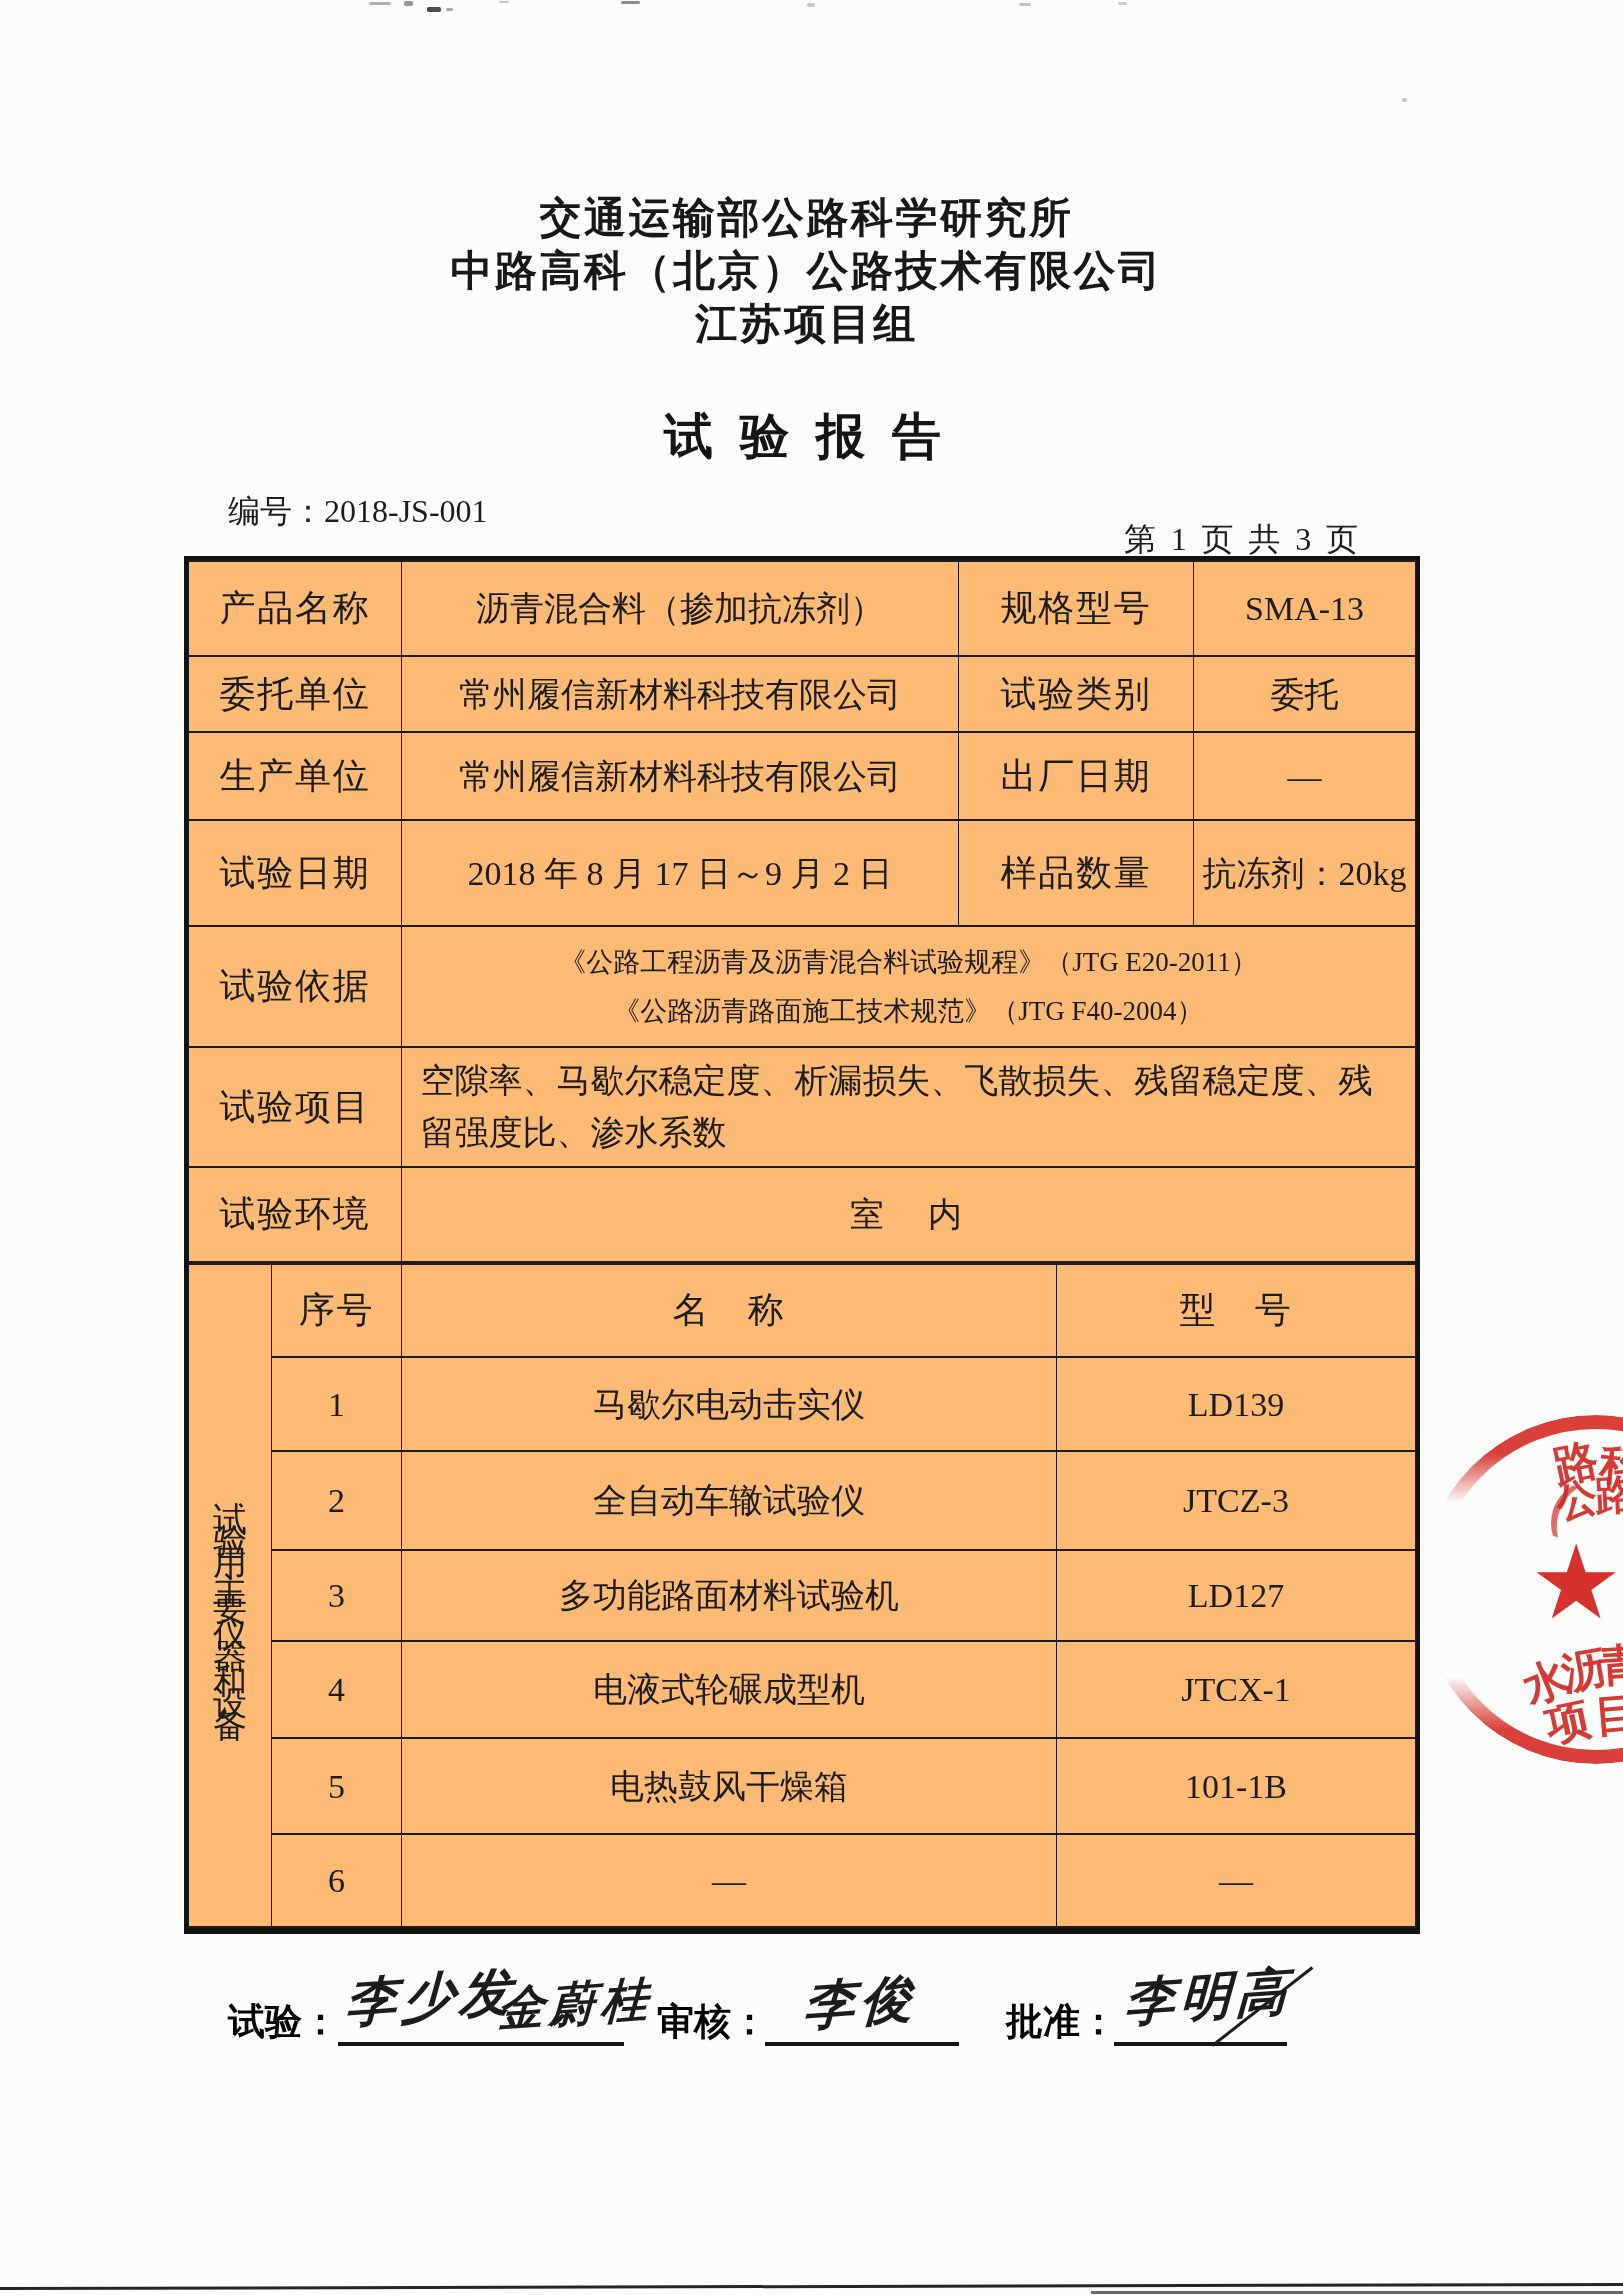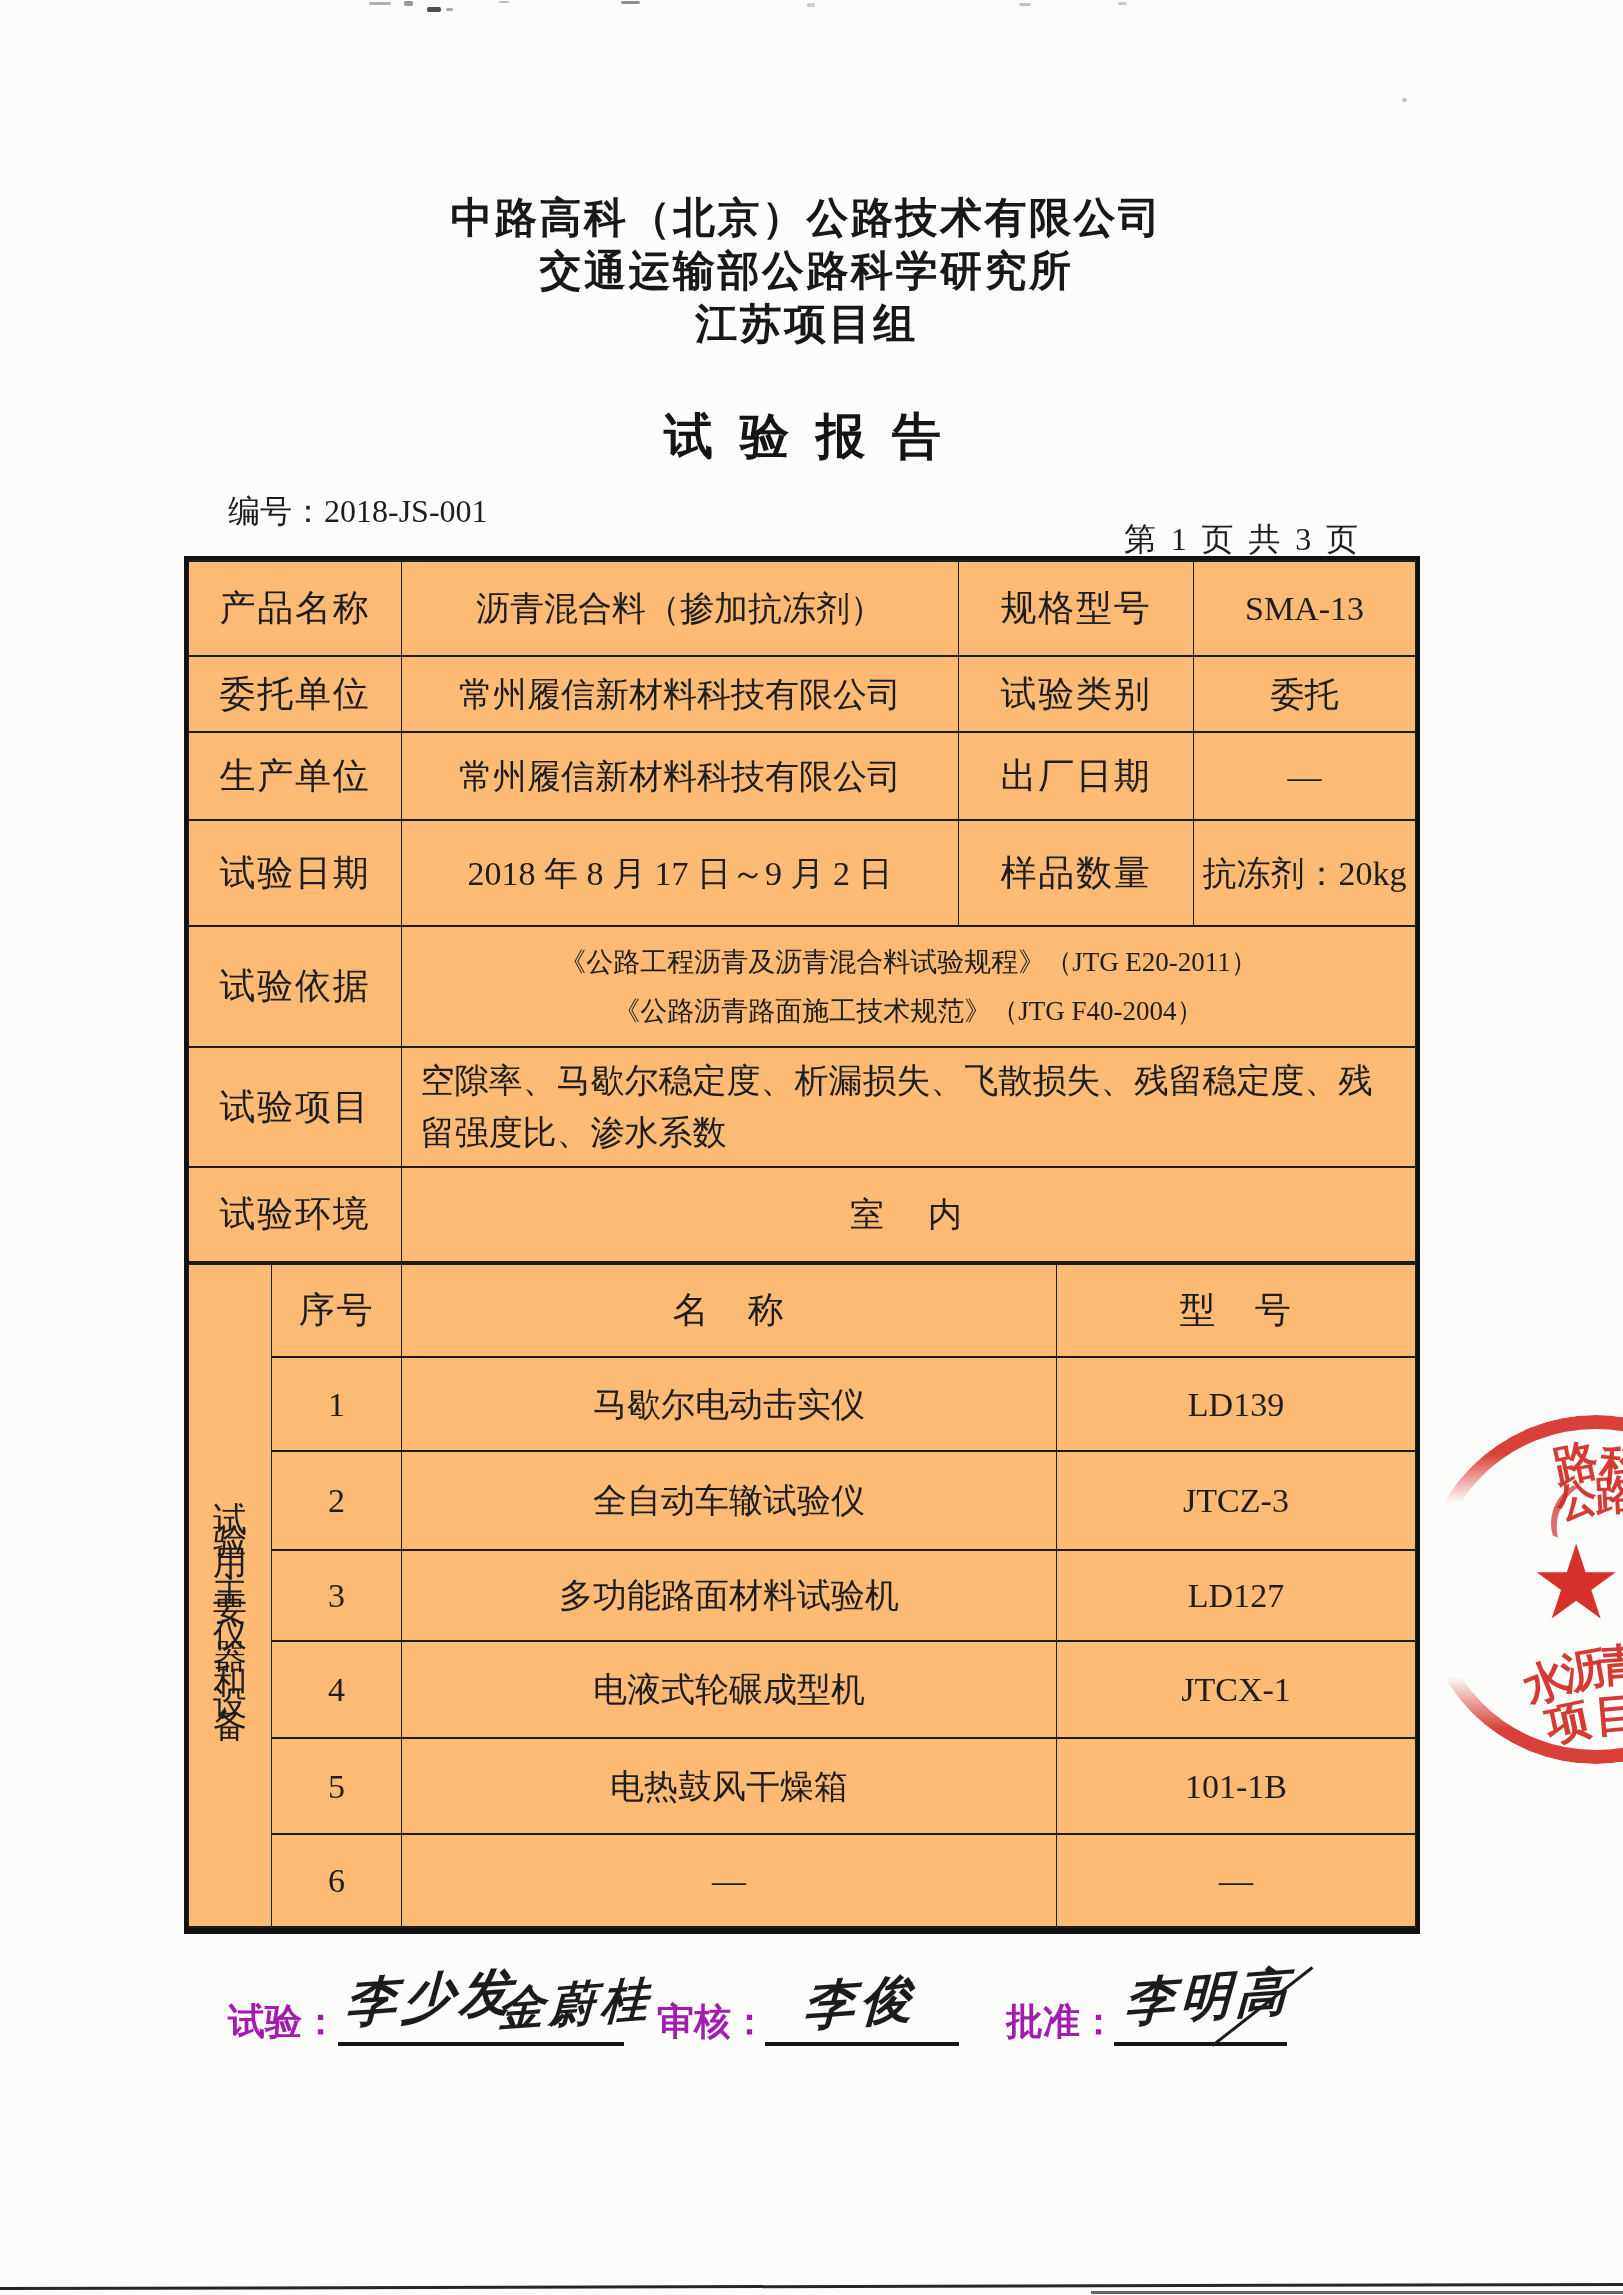--- a/index.html
+++ b/index.html
@@ -71,21 +71,21 @@
   .side-label{
     display:inline-block;
     writing-mode:vertical-rl;text-orientation:upright;
     font-size:34px;letter-spacing:23px;line-height:81px;
   }
   
   .sig-label{
     position:absolute;
     font-size:37px;font-weight:700;
     font-family:"Liberation Sans","DejaVu Sans",sans-serif;
-    color:#a21caf;top:1997px;
+    color:#000000;top:1997px;
   }
   .sig-line{position:absolute;height:4.2px;background:#161616;top:2042px;}
   .sig-name{
     position:absolute;
     font-style:italic;font-weight:600;
     font-size:49px;color:#1c1c1c;
     transform:rotate(-4deg) skewX(-6deg);
     white-space:nowrap;letter-spacing:5px;
   }
   .sig-flourish{
@@ -134,22 +134,22 @@
   <div class="speck" style="left:427px;top:6.8px;width:13.5px;height:5px;opacity:.8;background:#222"></div>
   <div class="speck" style="left:446px;top:7.6px;width:6.8px;height:3.4px;opacity:.5"></div>
   <div class="speck" style="left:499px;top:0.8px;width:10px;height:2.5px;opacity:.35"></div>
   <div class="speck" style="left:621px;top:0.8px;width:18.6px;height:3.4px;opacity:.55;background:#333"></div>
   <div class="speck" style="left:807px;top:3.4px;width:7.6px;height:3.4px;opacity:.3"></div>
   <div class="speck" style="left:1019px;top:2.5px;width:12px;height:3.4px;opacity:.35"></div>
   <div class="speck" style="left:1118px;top:1.7px;width:8.5px;height:3.4px;opacity:.3"></div>
   <div class="speck" style="left:1402px;top:98px;width:5px;height:4.2px;opacity:.35"></div>
 
   <div class="letterhead">
+    <div>交通运输部公路科学研究所</div>
     <div>中路高科（北京）公路技术有限公司</div>
-    <div>交通运输部公路科学研究所</div>
     <div>江苏项目组</div>
   </div>
 
   <div class="report-title">试验报告</div>
 
   <div class="meta">
     <span class="doc-no">编号：2018-JS-001</span>
     <span class="page-no">第 1 页  共 3 页</span>
   </div>
 

